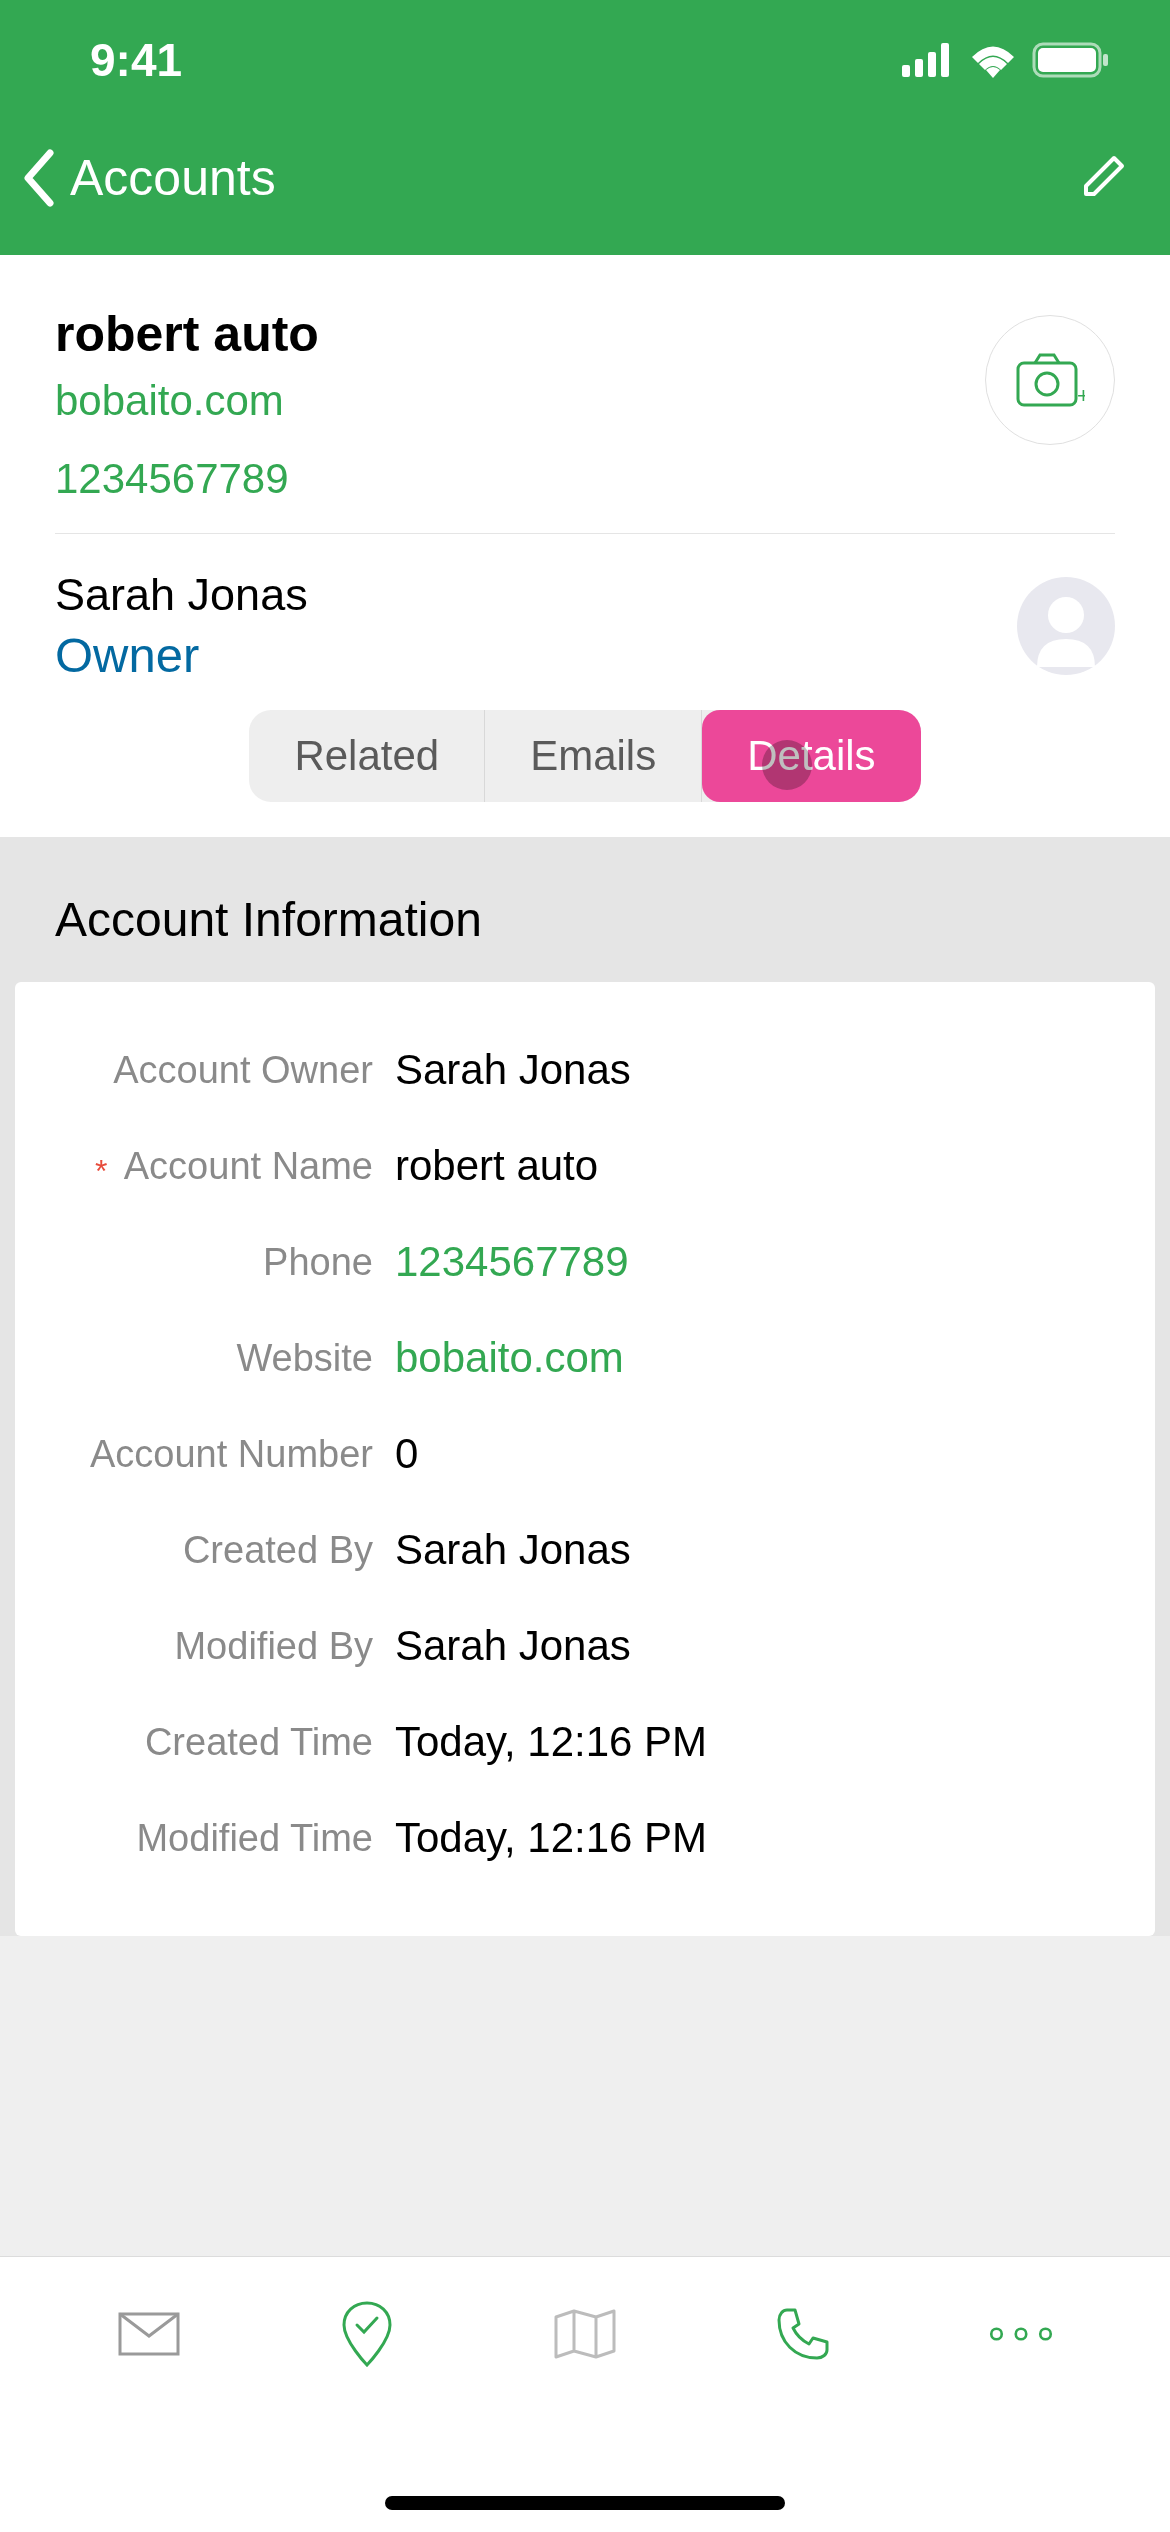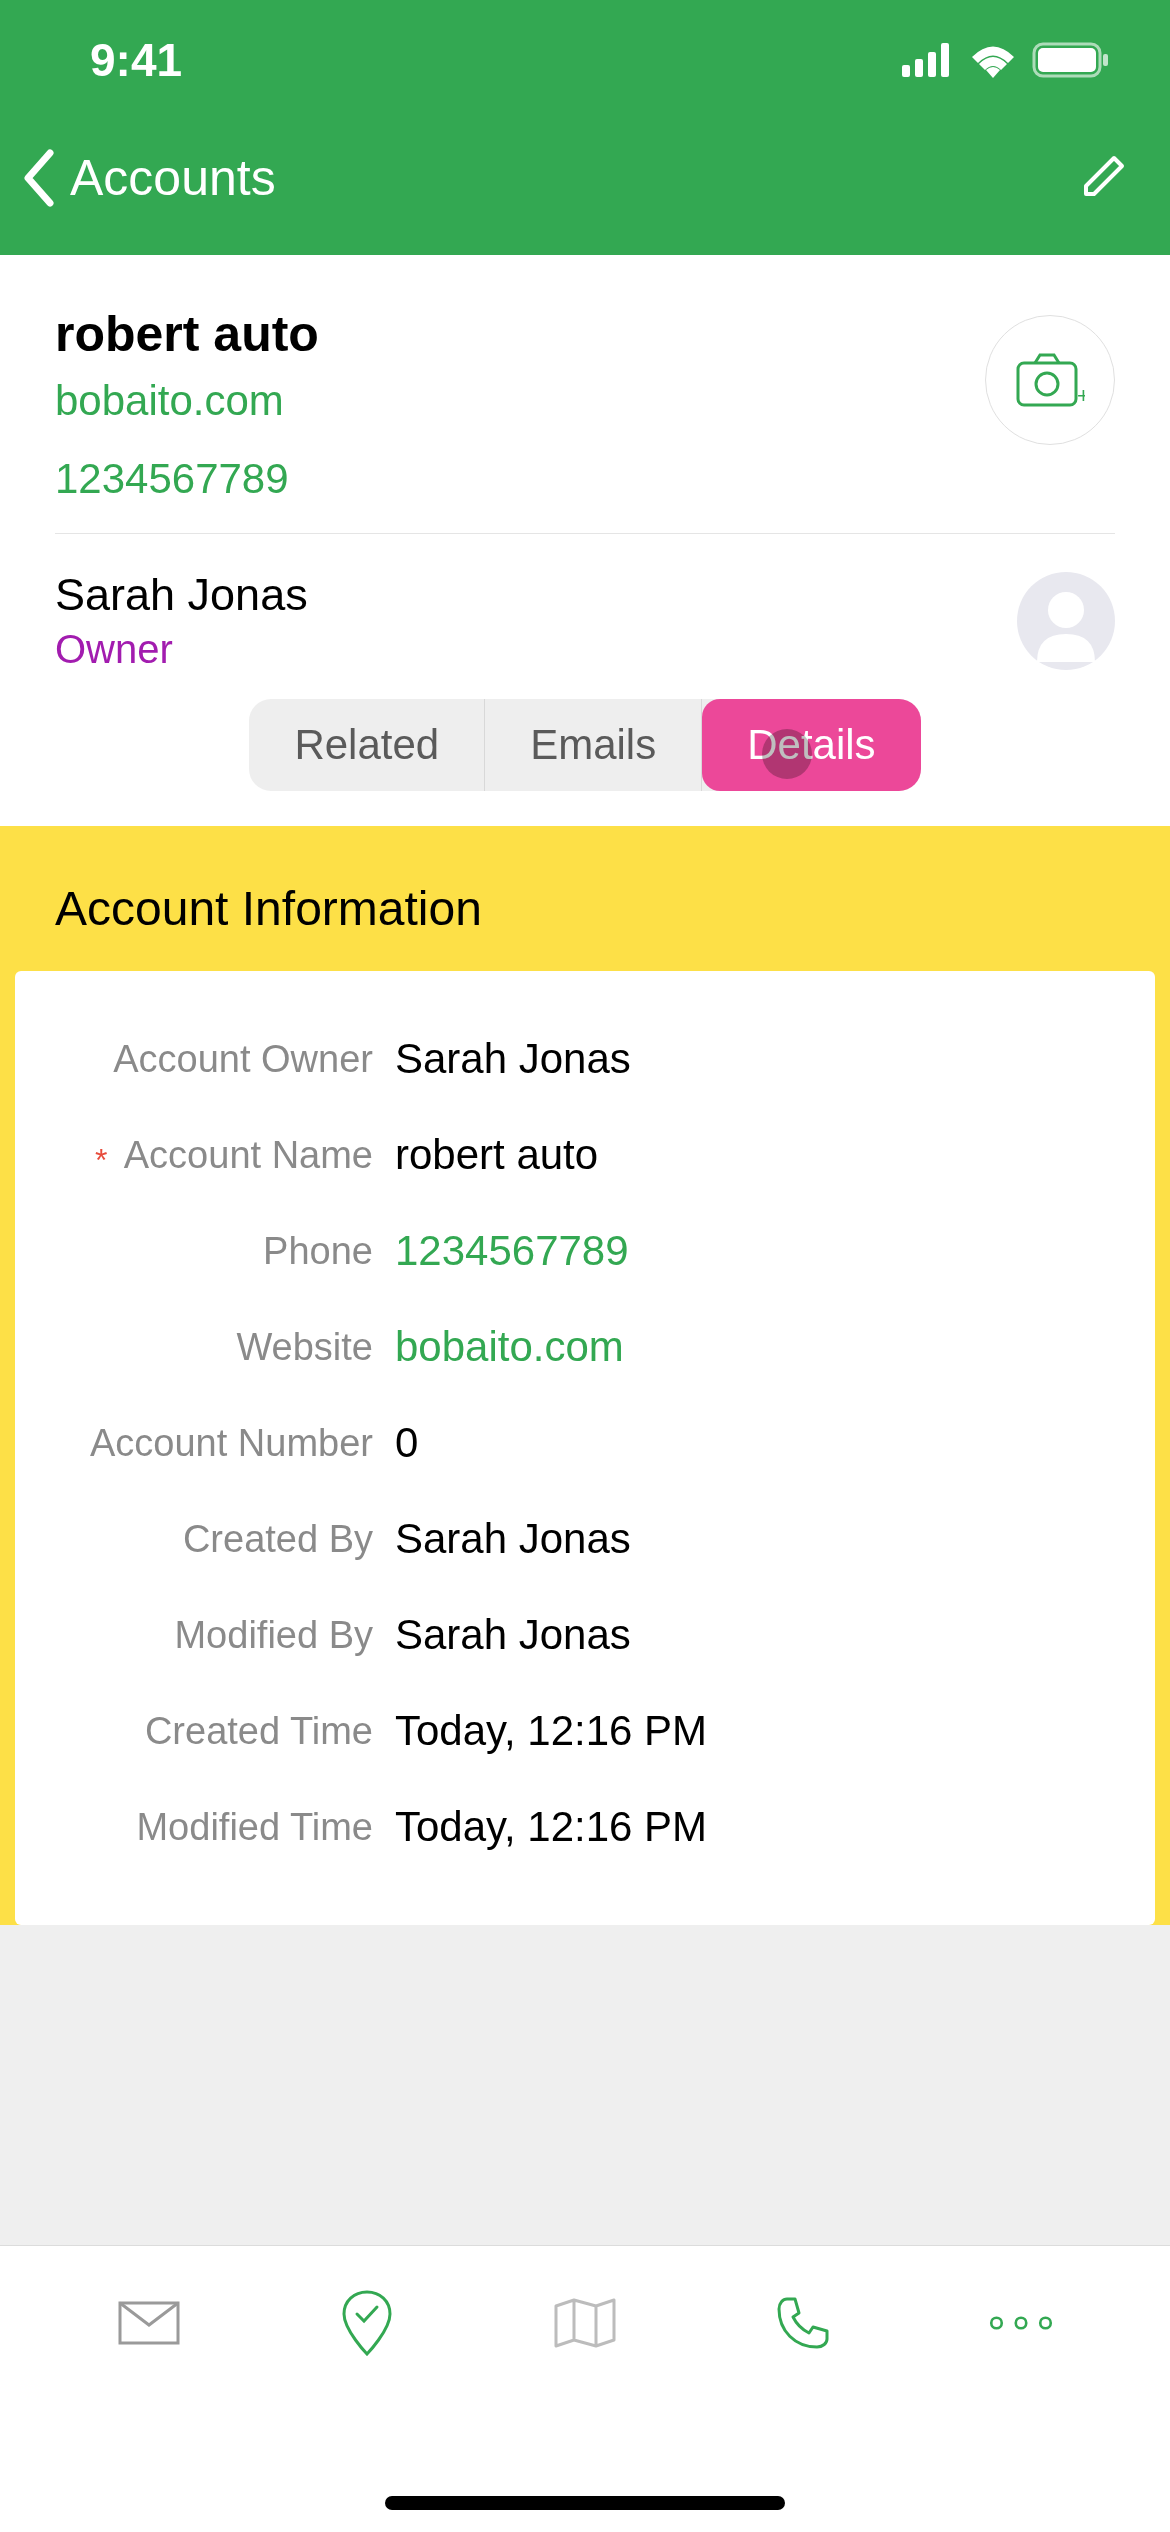--- a/index.html
+++ b/index.html
@@ -18,30 +18,30 @@
   .account-header { background: #fff; padding: 50px 55px 30px 55px; display: flex; justify-content: space-between; align-items: flex-start; }
   .account-title { font-size: 50px; font-weight: 600; color: #000; margin-bottom: 14px; }
   .account-website { font-size: 42px; color: #33a852; margin-bottom: 30px; }
   .account-phone { font-size: 42px; color: #33a852; }
   .camera-circle { width: 130px; height: 130px; border: 1px solid #e0e0e0; border-radius: 50%; display: flex; align-items: center; justify-content: center; margin-top: 10px; position: relative; }
   
   .divider { height: 1px; background: #e5e5e5; margin: 0 55px; }
   
   .owner-row { background: #fff; padding: 35px 55px 25px 55px; display: flex; justify-content: space-between; align-items: center; }
   .owner-name { font-size: 45px; color: #000; margin-bottom: 6px; }
-  .owner-label { font-size: 40px; color: #a21caf; }
+  .owner-label { font-size: 49px; color: #0369a1; }
   .avatar { width: 98px; height: 98px; background: #e8e8ef; border-radius: 50%; display:flex; align-items:center; justify-content:center; }
   
   .tabs { display: flex; justify-content: center; padding: 2px 0 35px 0; background: #fff; }
   .tabs-inner { background: #eeeeee; border-radius: 22px; display: flex; overflow:hidden; }
   .tab { padding: 22px 45px; font-size: 42px; color: #5a5a5a; border-right: 1px solid #d8d8d8; position:relative; }
   .tab:last-child { border-right: none; }
   .tab.active { background: #ec4899; color: #fff; border-radius: 18px; }
   
-  .section { background: #fde047; }
+  .section { background: #e5e5e5; }
   .section-title { font-size: 48px; color: #000; padding: 55px 55px 35px 55px; }
   
   .info-card { background: #fff; margin: 0 15px; border-radius: 6px; padding: 40px 0 50px 0; }
   .info-row { display: flex; align-items: center; padding: 24px 40px; }
   .info-label-cell { width: 340px; text-align: right; font-size: 38px; color: #8a8a8a; padding-right: 22px; position:relative; }
   .info-value-cell { font-size: 42px; color: #000; }
   .info-value-cell.link { color: #33a852; }
   .required-star { color: #e74c3c; position:absolute; left: 40px; top: 8px; font-size: 32px; }
   
   .spacer { background: #efefef; height: 320px; }

